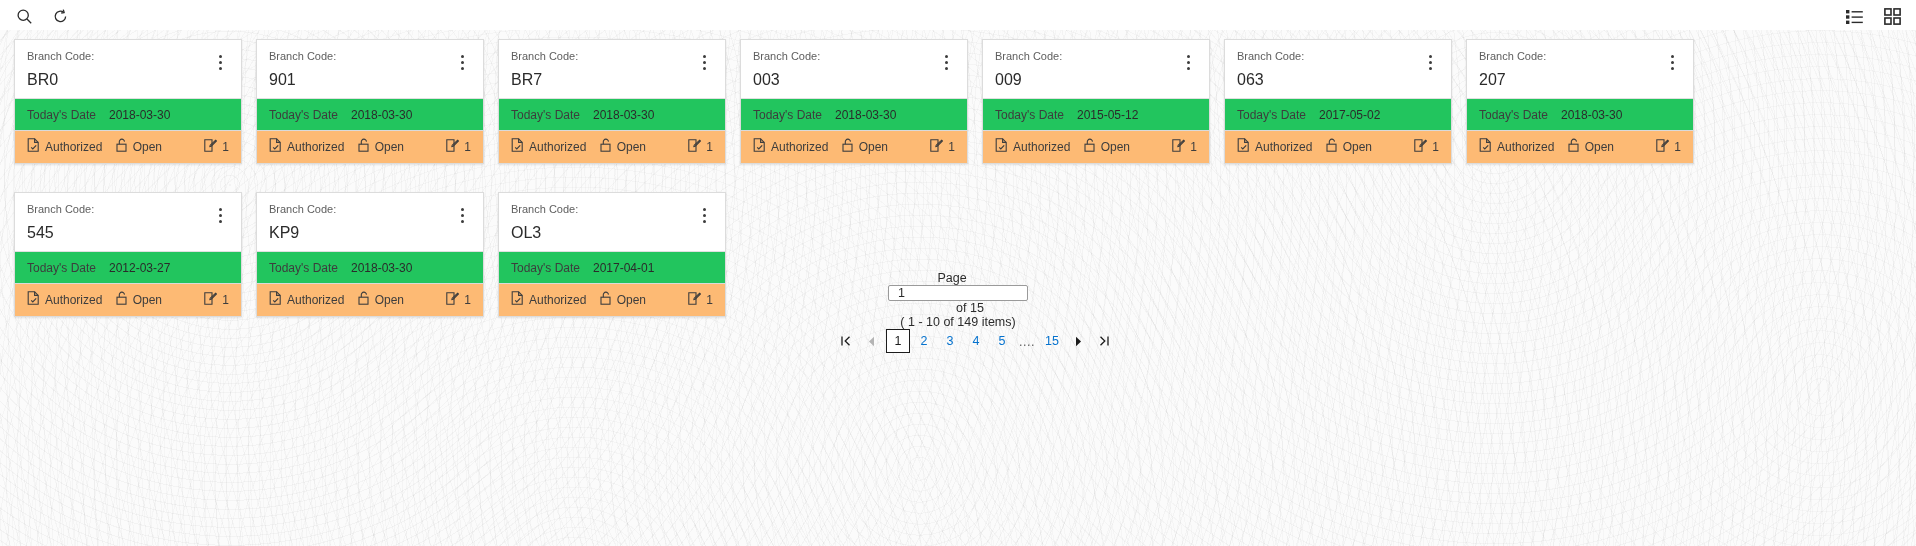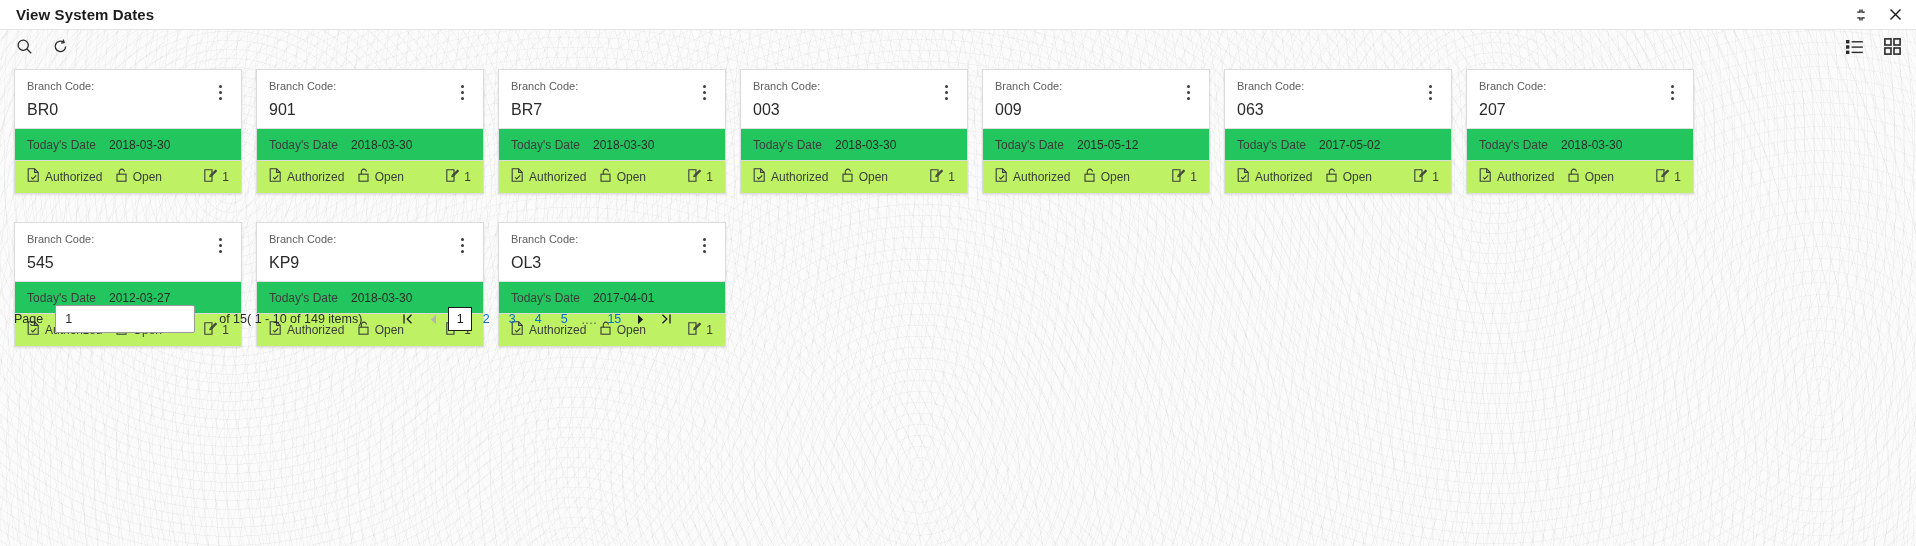--- a/index.html
+++ b/index.html
@@ -134,21 +134,21 @@
     display: flex;
     align-items: center;
     font-size: 12px;
     color: #3d3d3d;
     min-height: 31px;
   }
   .body-key { width: 82px; }
   .body-val { color: #2b2b2b; }
 
   .card-foot {
-    background: #bef264;
+    background: #fdba74;
     border-top: 1px solid #dadada;
     padding: 7px 12px 8px 12px;
     display: flex;
     align-items: center;
     font-size: 12px;
     color: #3d3d3d;
     min-height: 30px;
   }
   .foot-item {
     display: flex;
@@ -164,20 +164,21 @@
     position: absolute;
     left: 0; right: 0;
     bottom: 10px;
     height: 36px;
     display: flex;
     align-items: center;
     padding: 0 14px;
     font-size: 12.5px;
     color: #2b2b2b;
     z-index: 2;
+    flex-direction: column;
   }
   .pg-label { margin-right: 12px; }
   .pg-input {
     width: 140px;
     height: 28px;
     border: 1px solid #9a9a9a;
     background: #ffffff;
     font-family: "Liberation Sans", sans-serif;
     font-size: 12.5px;
     color: #2b2b2b;
@@ -222,39 +223,20 @@
     padding-bottom: 4px;
   }
 </style>
 </head>
 <body>
 
 <div class="page-bg"></div>
 
 <div class="content">
 
-  <div class="titlebar">
-    <h1>View System Dates</h1>
-    <div class="win-controls">
-      <div class="win-btn">
-        <svg width="14" height="14" viewBox="0 0 14 14" fill="none" stroke="#1c1c1c" stroke-width="1.3">
-          <path d="M6 1.5V4.2H3.3"></path>
-            <path d="M8 1.5V4.2H10.7"></path>
-          <path d="M6 12.5V9.8H3.3"></path>
-            <path d="M8 12.5V9.8H10.7"></path>
-        </svg>
-      </div>
-      <div class="win-btn">
-        <svg width="13" height="13" viewBox="0 0 13 13" stroke="#1c1c1c" stroke-width="1.4">
-          <path d="M1.5 1.5 L11.5 11.5"></path>
-            <path d="M11.5 1.5 L1.5 11.5"></path>
-        </svg>
-      </div>
-    </div>
-  </div>
 
   <div class="toolbar">
     <div class="tool-left">
       <div class="tool-icon">
         <svg width="17" height="17" viewBox="0 0 17 17" fill="none" stroke="#2b2b2b" stroke-width="1.3">
           <circle cx="7.2" cy="7.2" r="5.1"></circle>
             <path d="M11 11 L15.2 15.2"></path>
         </svg>
       </div>
       <div class="tool-icon">

